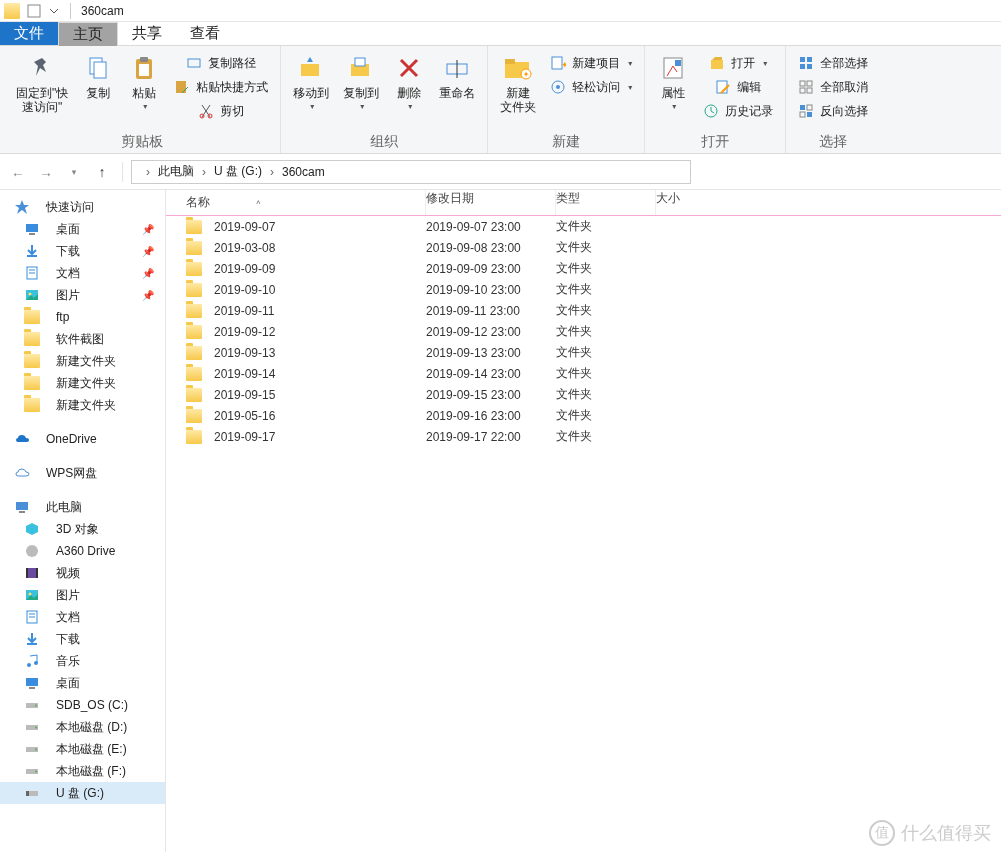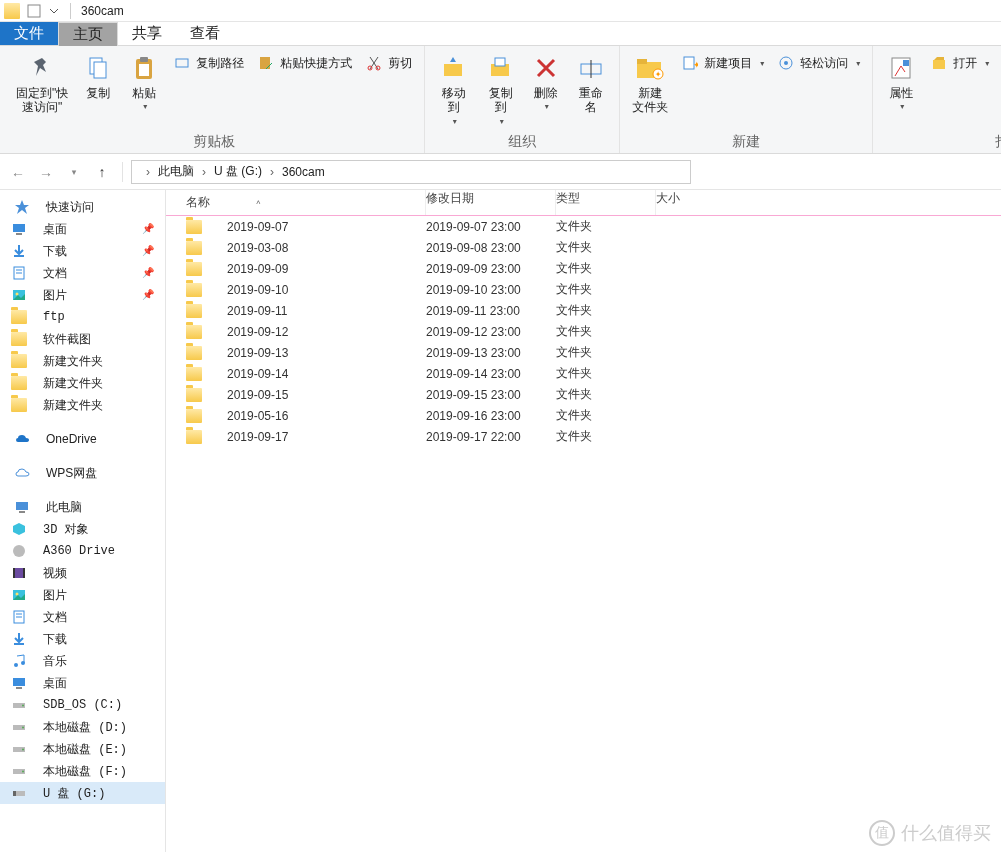--- a/index.html
+++ b/index.html
@@ -37,53 +37,53 @@
   .tabstrip .tab { padding: 4px 14px; font-size:15px; display:flex; align-items:center; cursor:default;}
   .tabstrip .tab.file { background:#1e74c8; color:#fff;}
   .tabstrip .tab.active { background:#a3a3a3; border:1px solid #dadada; border-bottom:none; margin-bottom:-1px;}
   
   .ribbon { background:#f5f6f7; border-bottom:1px solid #dadada; height:108px; display:flex; padding-left:4px;}
   .ribbon-group { border-right:1px solid #e3e3e3; display:flex; flex-direction:column; justify-content:space-between; padding:4px 6px 2px 6px;}
   .ribbon-group .group-body { display:flex; flex:1; align-items:flex-start; gap:2px;}
   .ribbon-group .group-label { font-size:14px; color:#666; text-align:center; padding-top:2px;}
   .rib-big { display:flex; flex-direction:column; align-items:center; padding:2px 6px; gap:2px; cursor:default; line-height:1.2; text-align:center; min-width:40px;}
   .rib-big .ico { width:32px; height:32px; display:flex; align-items:center; justify-content:center;}
-  .rib-small-stack { display:flex; gap:2px; padding-top:2px;align-items:center;}
+  .rib-small-stack { display:flex; flex-direction:column; gap:2px; padding-top:2px;align-items:center;}
   .rib-small { display:flex; align-items:center; gap:6px; padding:2px 6px; cursor:default; white-space:nowrap; height:22px;}
   .rib-small .ico { width:16px; height:16px; display:flex; align-items:center; justify-content:center;}
   .chev-down { font-size:8px; color:#555; margin-left:2px;}
   
   .navbar { height:36px; border-bottom:1px solid #e5e5e5; display:flex; align-items:center; padding:0 6px; gap:4px;}
   .nav-btn { width:24px; height:24px; display:flex; align-items:center; justify-content:center; color:#888; font-size:14px;}
   .nav-btn.enabled { color:#333; }
   .nav-sep { width:1px; height:20px; background:#e3e3e3; margin:0 4px;}
   .crumbs { display:flex; align-items:center; gap:0; border:1px solid #ccc; height:24px; padding:0 4px; flex:1; max-width:560px;}
   .crumbs .folder-icon-small { margin-right:6px;}
   .crumb { padding:0 4px; }
   .crumb-sep { padding:0 4px; color:#666;}
   
   .main { display:flex; height: calc(852px - 22px - 24px - 108px - 36px); }
   .tree { width:166px; border-right:1px solid #e5e5e5; overflow-y:auto; padding:6px 0 20px 0;}
   .tree-group { margin-bottom:12px;}
   .tree-item { display:flex; align-items:center; height:22px; padding-left:14px; gap:16px; cursor:default; position:relative;}
-  .tree-item.sub { padding-left:11px;font-family:Liberation Mono, monospace;}
+  .tree-item.sub { padding-left:24px;}
   .tree-item.selected { background:#d9eaf9;}
   .pin-icon { position:absolute; right:10px; font-size:10px; color:#888;}
   .tree-item .ico { width:16px; height:16px; display:flex; align-items:center; justify-content:center;}
   
   .list { flex:1; overflow:auto;}
   .list-header { display:flex; height:26px; align-items:flex-start; border-bottom:1px solid #f9a8d4; color:#444; font-size:12px;}
   .col-name { width:260px; padding-left:20px; display:flex; align-items:center; gap:6px;}
   .col-date { width:130px;}
   .col-type { width:100px;}
   .col-size { width:80px;}
   .col-sep { border-right:1px solid #eee; height:100%;}
   .sort-ind { font-size:8px; color:#666; margin-left:40px;}
   .row { display:flex; height:21px; align-items:center; font-size:12px; color:#333;}
-  .row .col-name { display:flex; align-items:center; gap:25px;}
+  .row .col-name { display:flex; align-items:center; gap:12px;}
   .fld-ico { width:16px; height:14px; background:linear-gradient(#ffe9a6,#f7c94b); border-radius:1px; display:inline-block; position:relative;}
   .fld-ico::before { content:""; position:absolute; top:-3px; left:0; width:7px; height:3px; background:#f7c94b; border-radius:1px 1px 0 0;}
   
   .watermark { position:absolute; right:10px; bottom:6px; color:#ccc; font-size:18px; display:flex; align-items:center; gap:6px; font-weight:500;}
   .watermark .circ { width:26px; height:26px; border:2px solid #ccc; border-radius:50%; display:flex; align-items:center; justify-content:center; font-size:14px;}
   
   svg { display:block;}
 </style>
 </head>
 <body>

